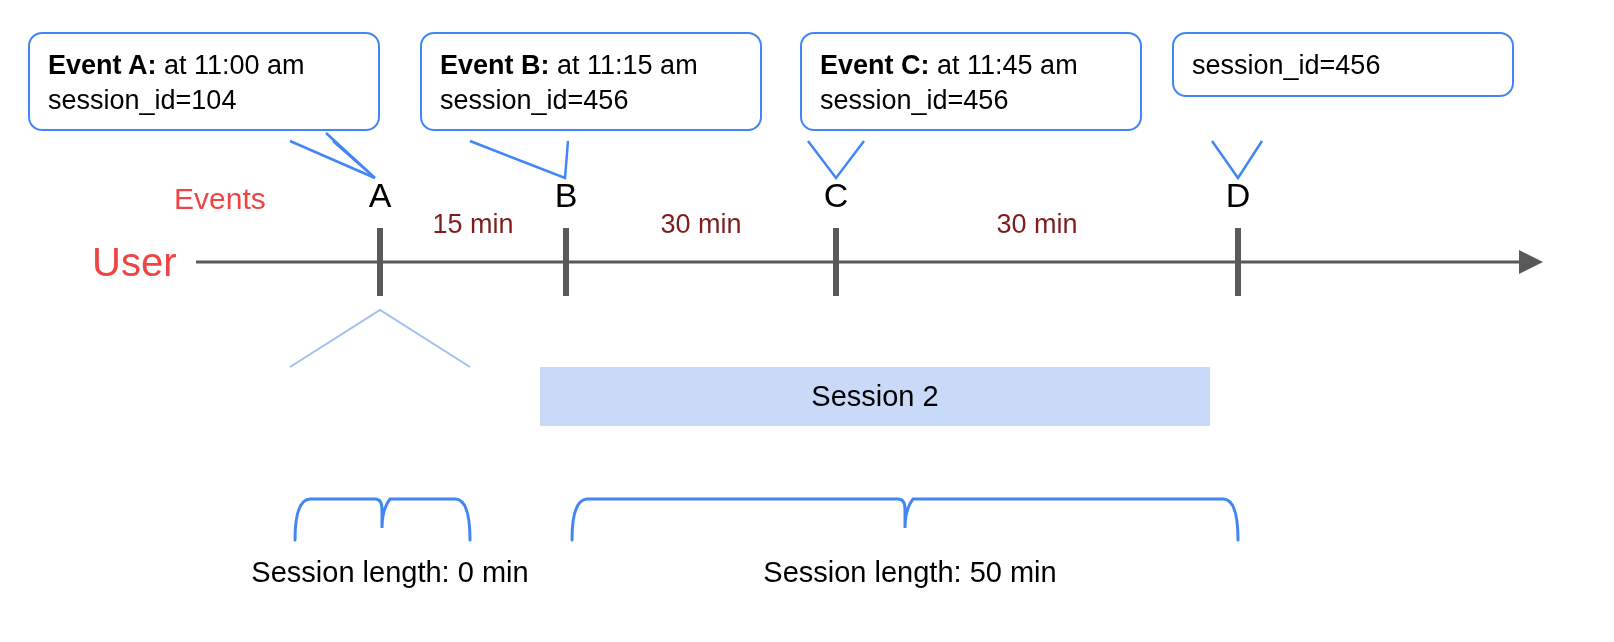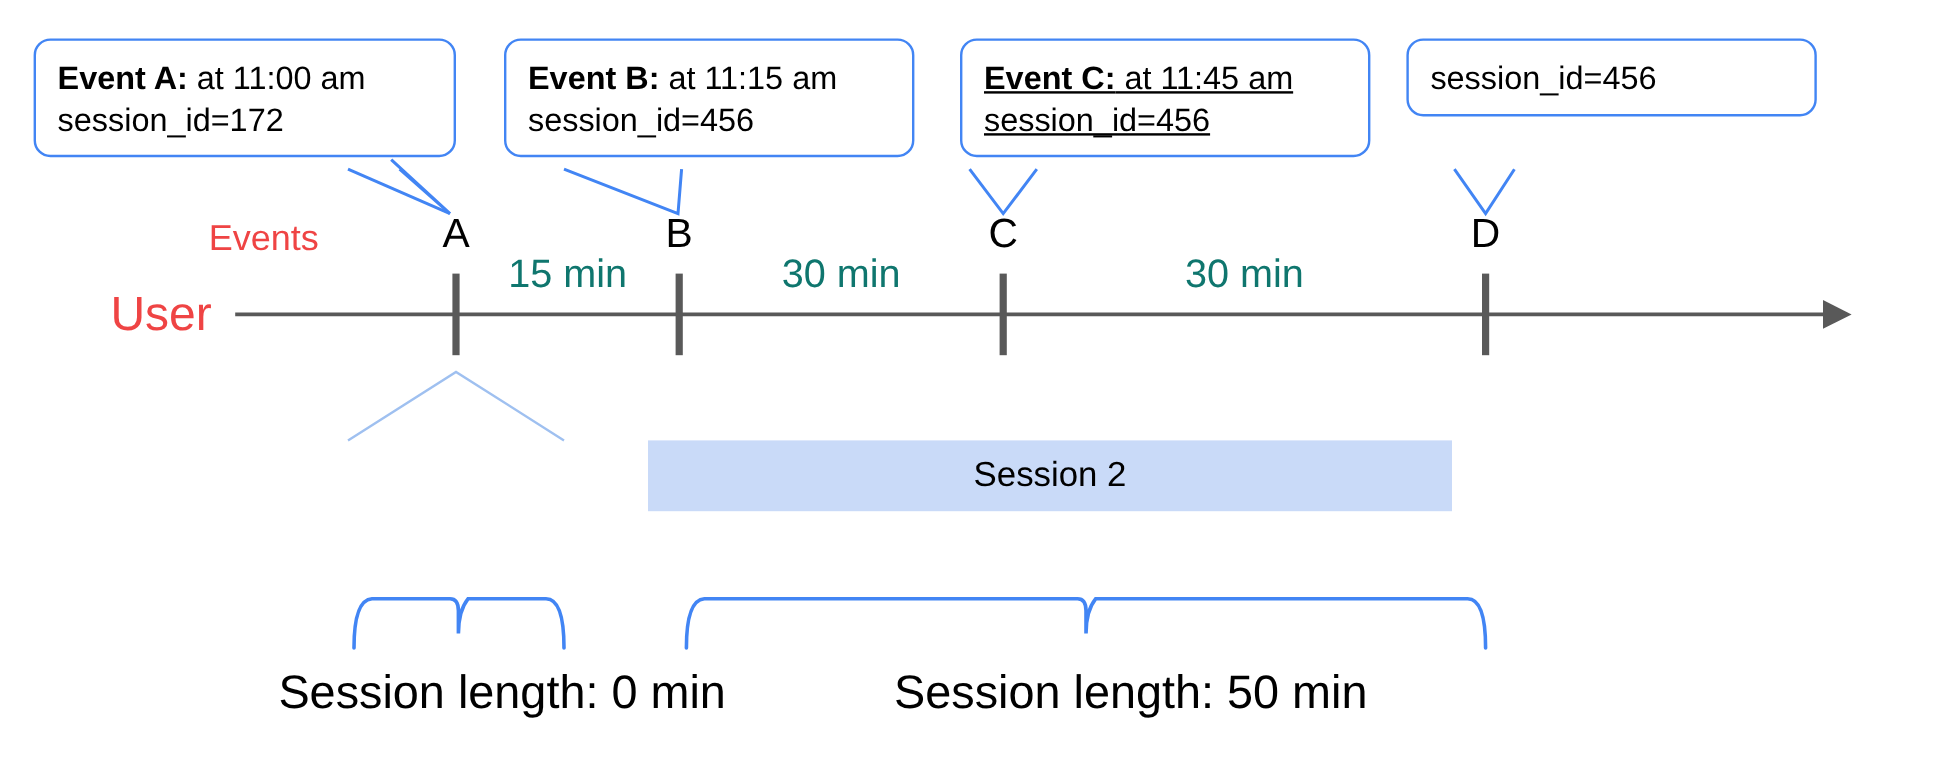--- a/index.html
+++ b/index.html
@@ -55,58 +55,58 @@
   }
   .tick-label {
     position: absolute;
     font-size: 34px;
     text-align: center;
     white-space: nowrap;
     color: #000000;
   }
   .gap-label {
     position: absolute;
-    font-size: 33px;
+    font-size: 27px;
     text-align: center;
     white-space: nowrap;
-    color: #0f766e;
+    color: #7f1d1d;
   }
   .session-bar {
     position: absolute;
     background: #c9daf8;
     display: flex;
     align-items: center;
     justify-content: center;
     font-size: 29px;
     color: #000000;
   }
   .length-label {
     position: absolute;
-    font-size: 39px;
+    font-size: 29px;
     text-align: center;
     white-space: nowrap;
     color: #000000;
   }
 </style>
 </head>
 <body>
 
 <div id="diagram-root">
 
   <div class="callout-box" style="left:28px; top:32px; width:352px;">
     <span><span class="strong">Event A:</span><span> at 11:00 am</span></span>
-    <span class="callout-line2">session_id=172</span>
+    <span class="callout-line2">session_id=104</span>
   </div>
 
   <div class="callout-box" style="left:420px; top:32px; width:342px;">
     <span><span class="strong">Event B:</span><span> at 11:15 am</span></span>
     <span class="callout-line2">session_id=456</span>
   </div>
 
-  <div class="callout-box" style="left:800px; top:32px; width:342px;text-decoration:underline;">
+  <div class="callout-box" style="left:800px; top:32px; width:342px;">
     <span><span class="strong">Event C:</span><span> at 11:45 am</span></span>
     <span class="callout-line2">session_id=456</span>
   </div>
 
   <div class="callout-box" style="left:1172px; top:32px; width:342px;">
     <span class="callout-line2">session_id=456</span>
   </div>
 
   <svg class="layer" viewBox="0 0 1614 642">
     <defs>

